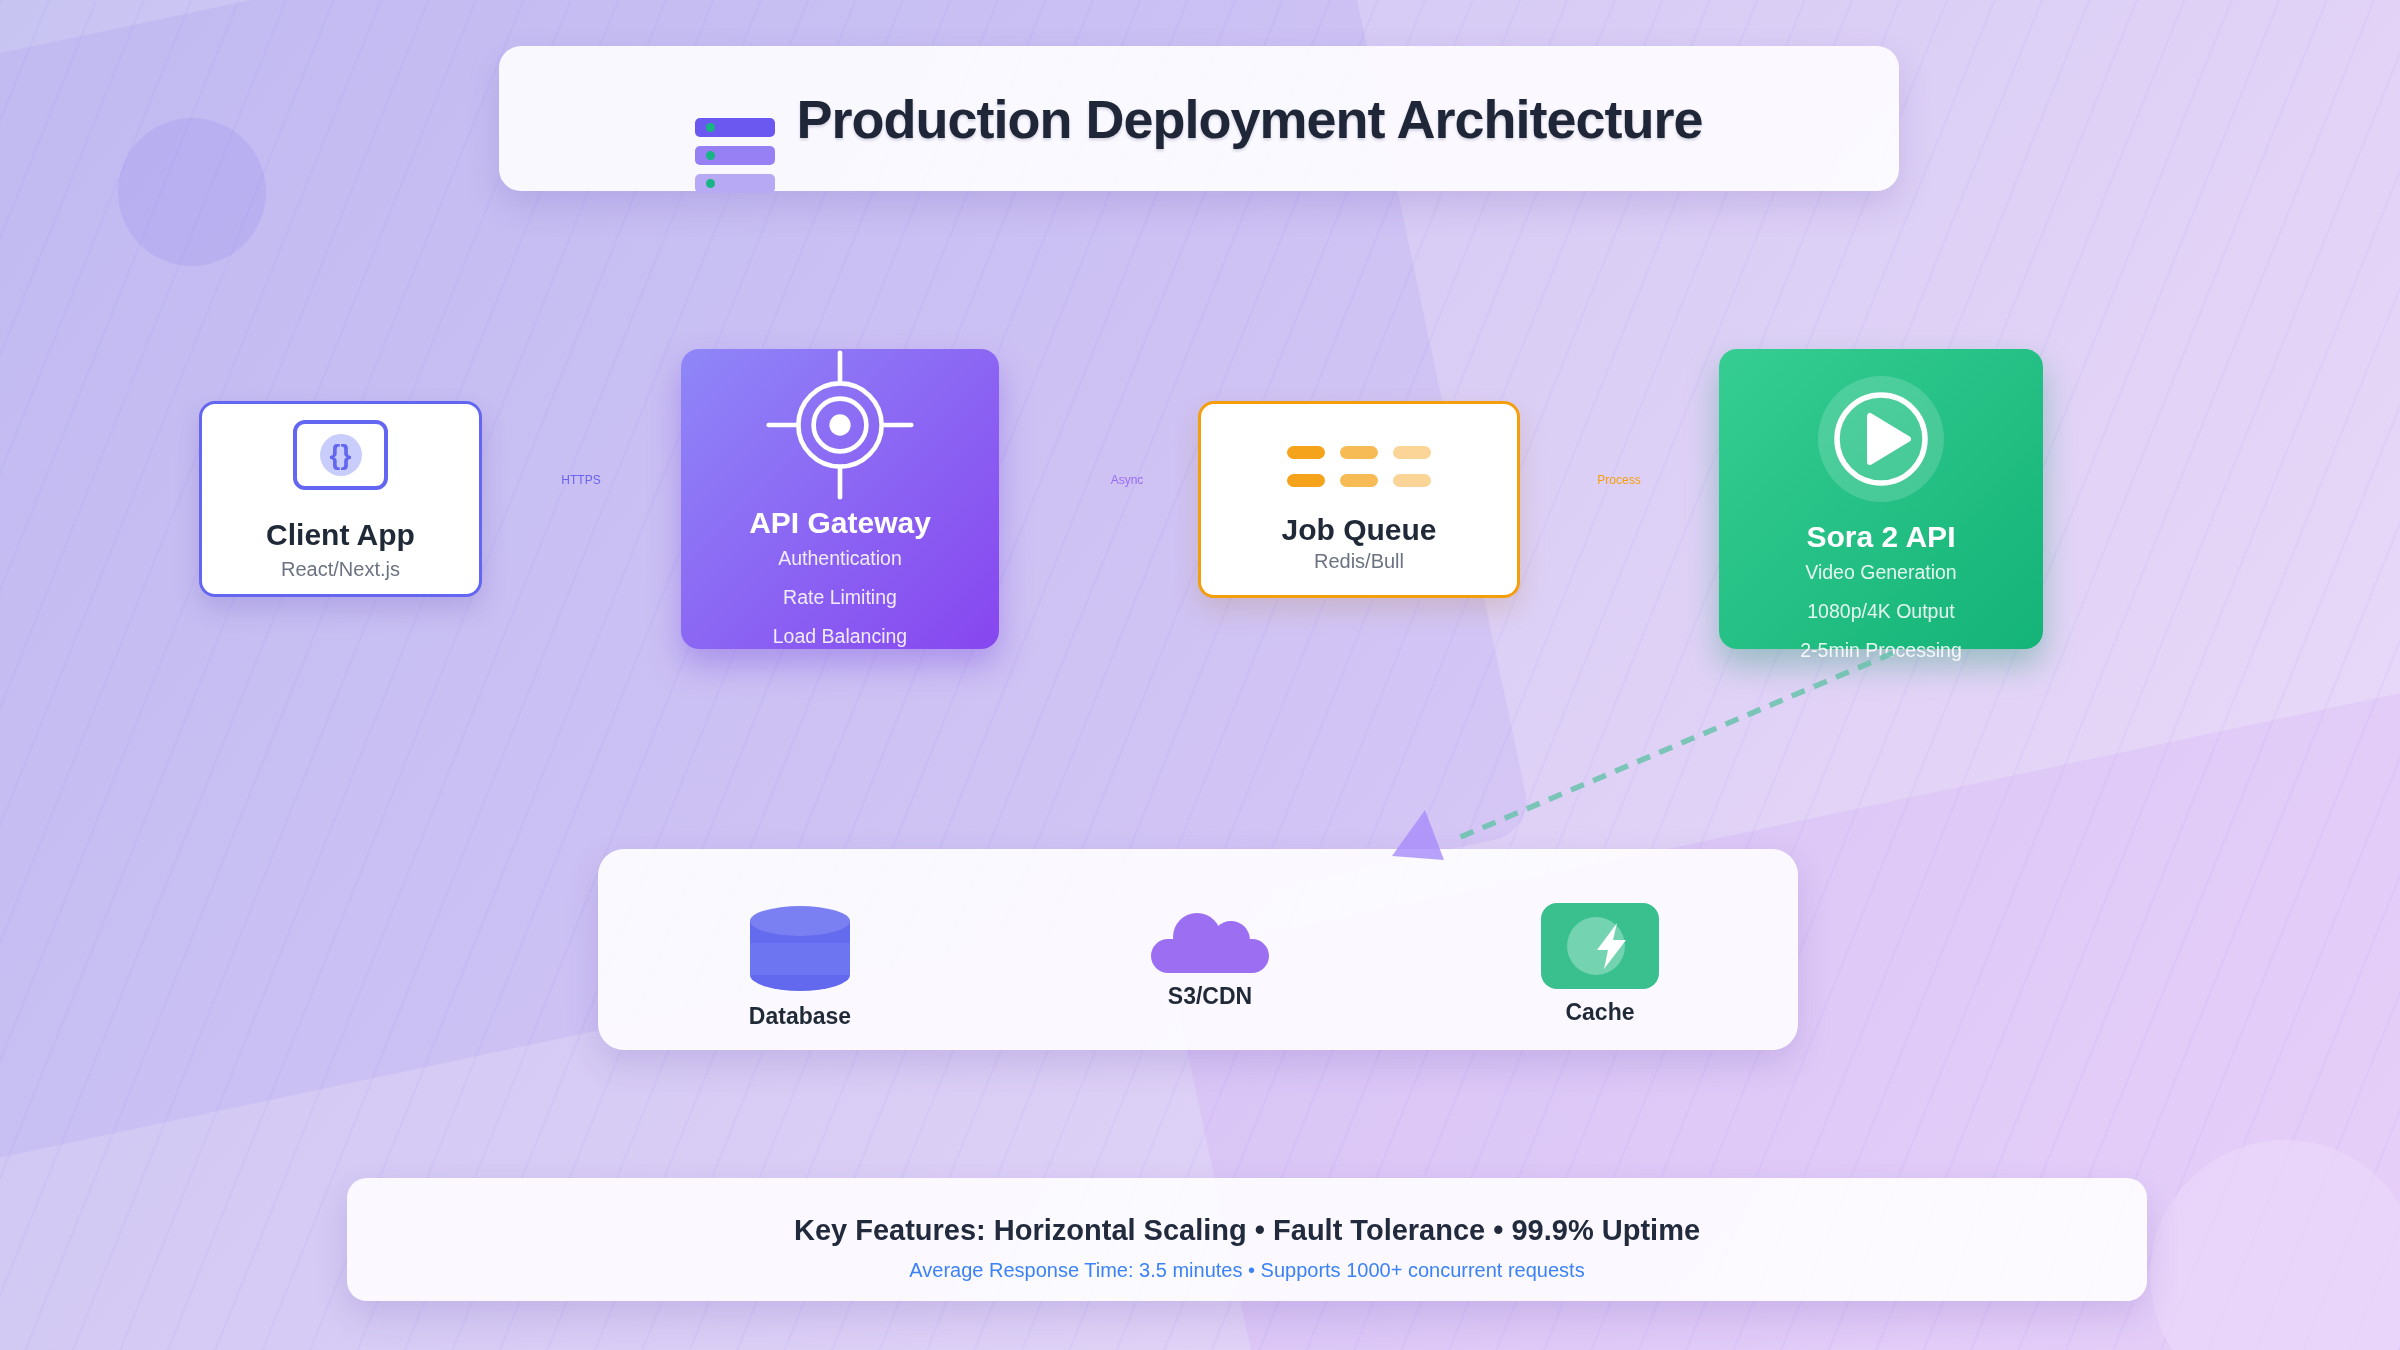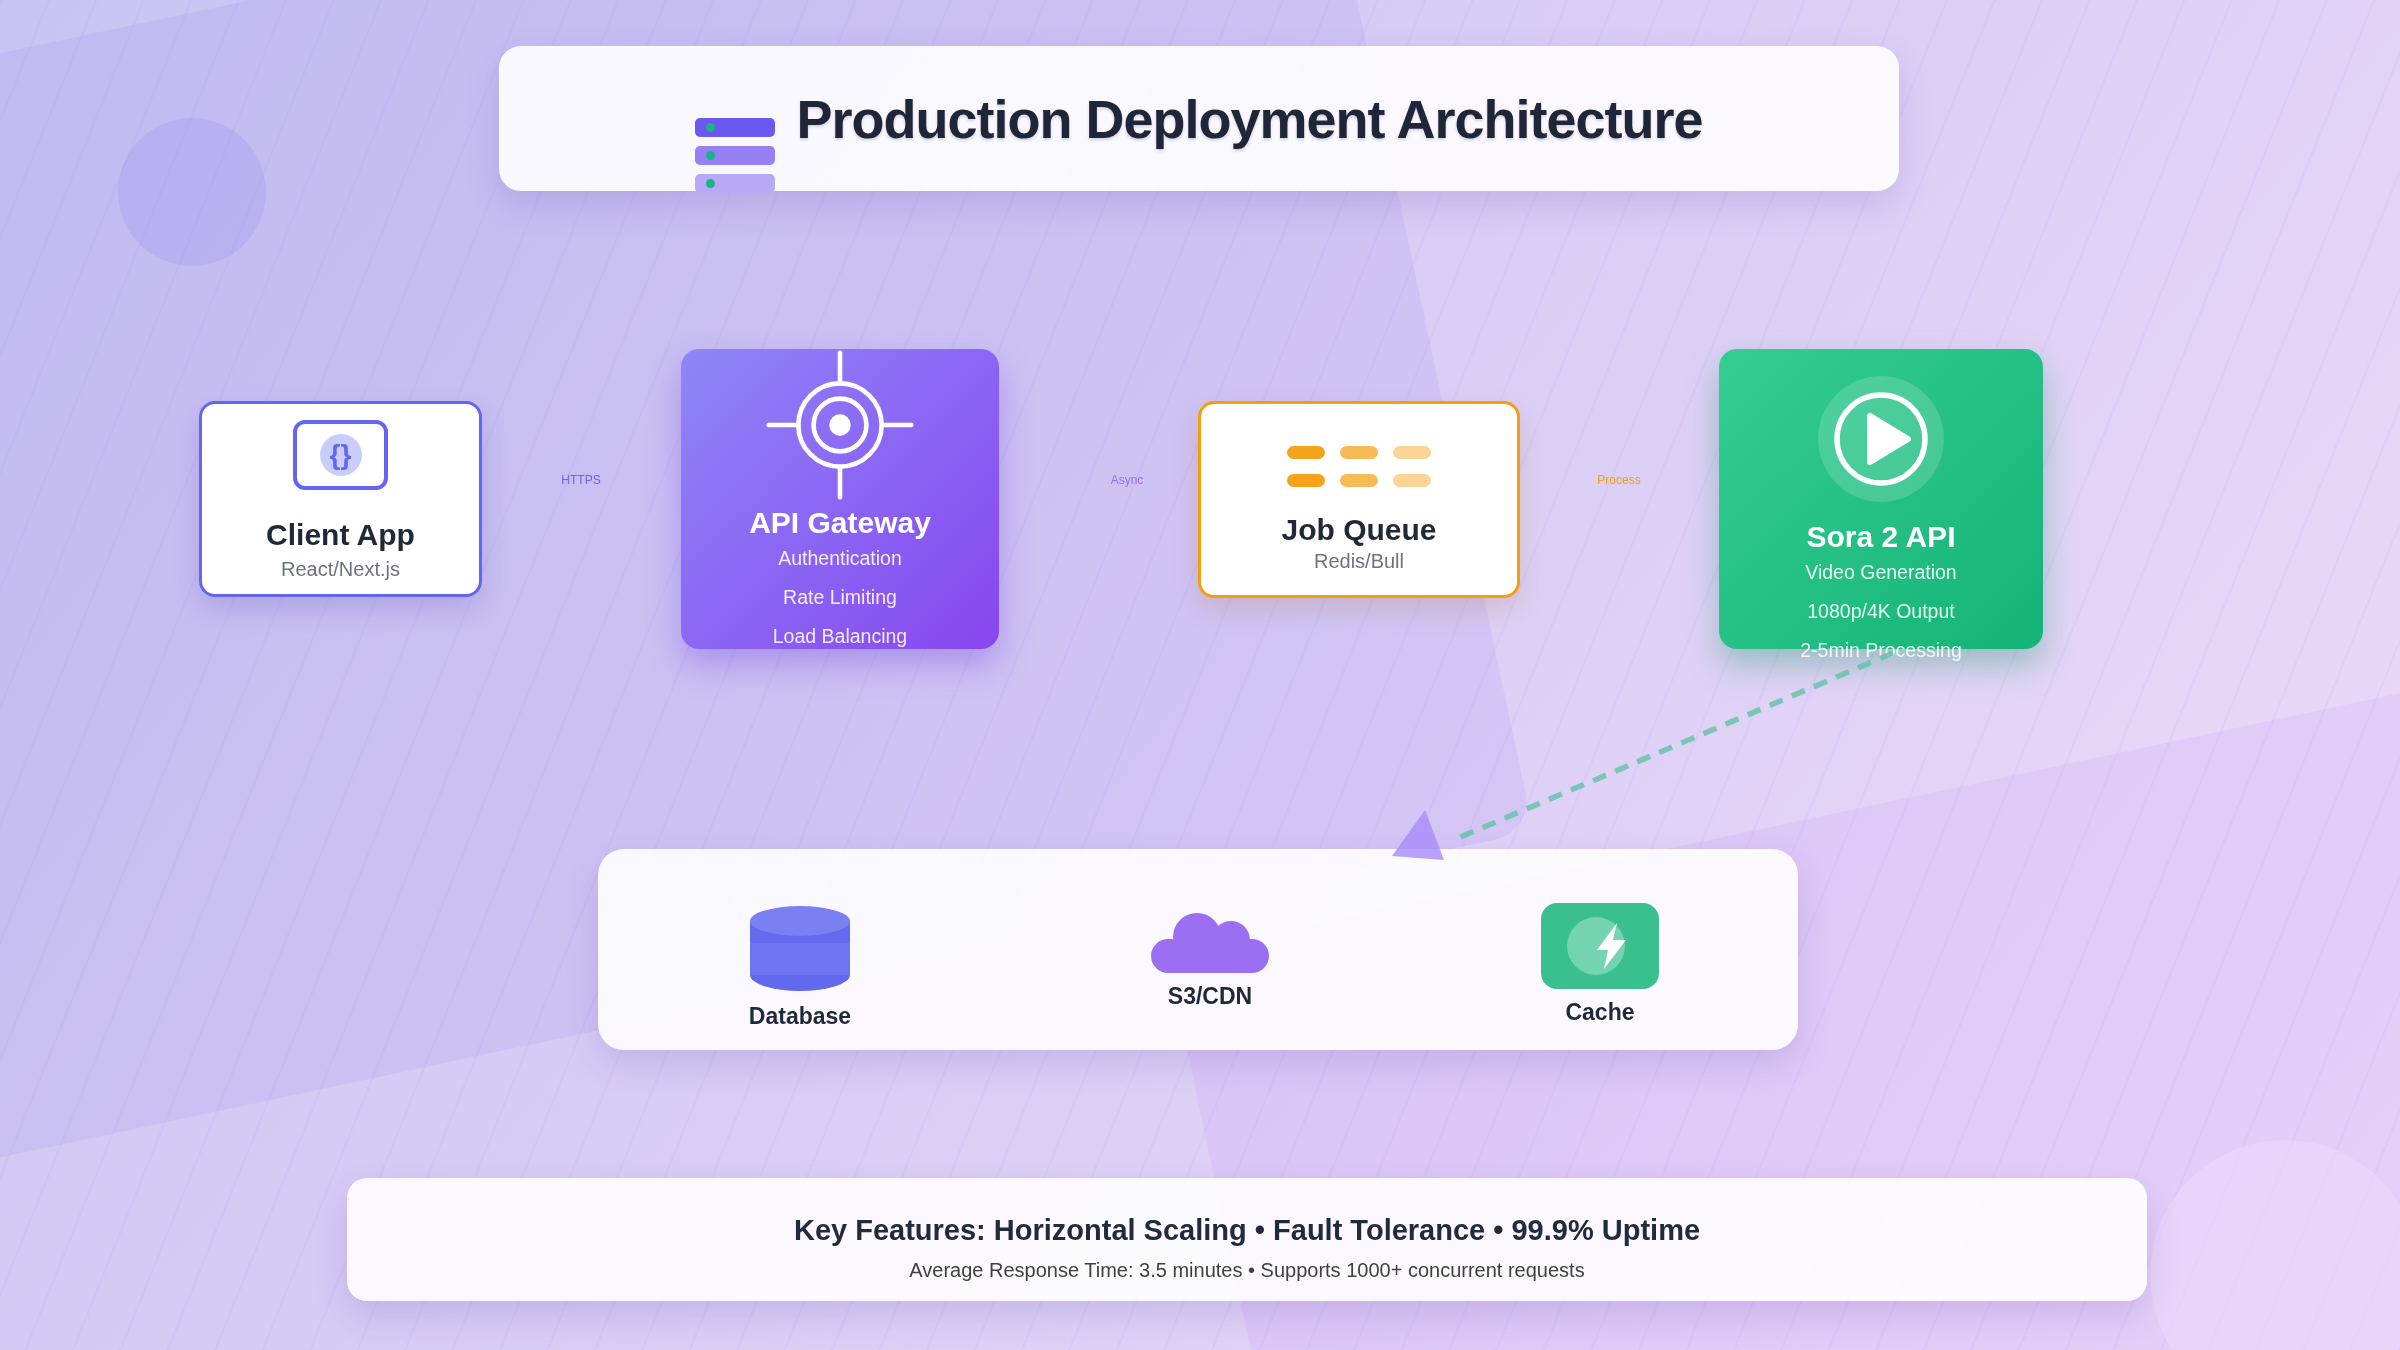--- a/index.html
+++ b/index.html
@@ -100,21 +100,21 @@
     background:rgba(255,255,255,0.30);}
   .cache-bolt{position:absolute;left:54px;top:20px;}
 
   
   .arrow-layer{position:absolute;inset:0;z-index:5;pointer-events:none;}
 
   
   .footer-panel{left:300px;top:1178px;width:1800px;height:123px;border-radius:20px;
     display:flex;flex-direction:column;align-items:center;padding-top:36px;box-sizing:border-box;margin-left:47px;}
   .footer-headline{font-size:29px;font-weight:700;color:#222b3d;}
-  .footer-subline{margin-top:12px;font-size:20px;color:#404040;}
+  .footer-subline{margin-top:12px;font-size:20px;color:#3b82f6;}
 </style>
 </head>
 <body>
 
 <div class="stage">
   <div class="stripes"></div>
   <div class="deco deco-rect-tl"></div>
   <div class="deco deco-circle-tl"></div>
   <div class="deco deco-rect-br"></div>
   <div class="deco deco-circle-br"></div>

